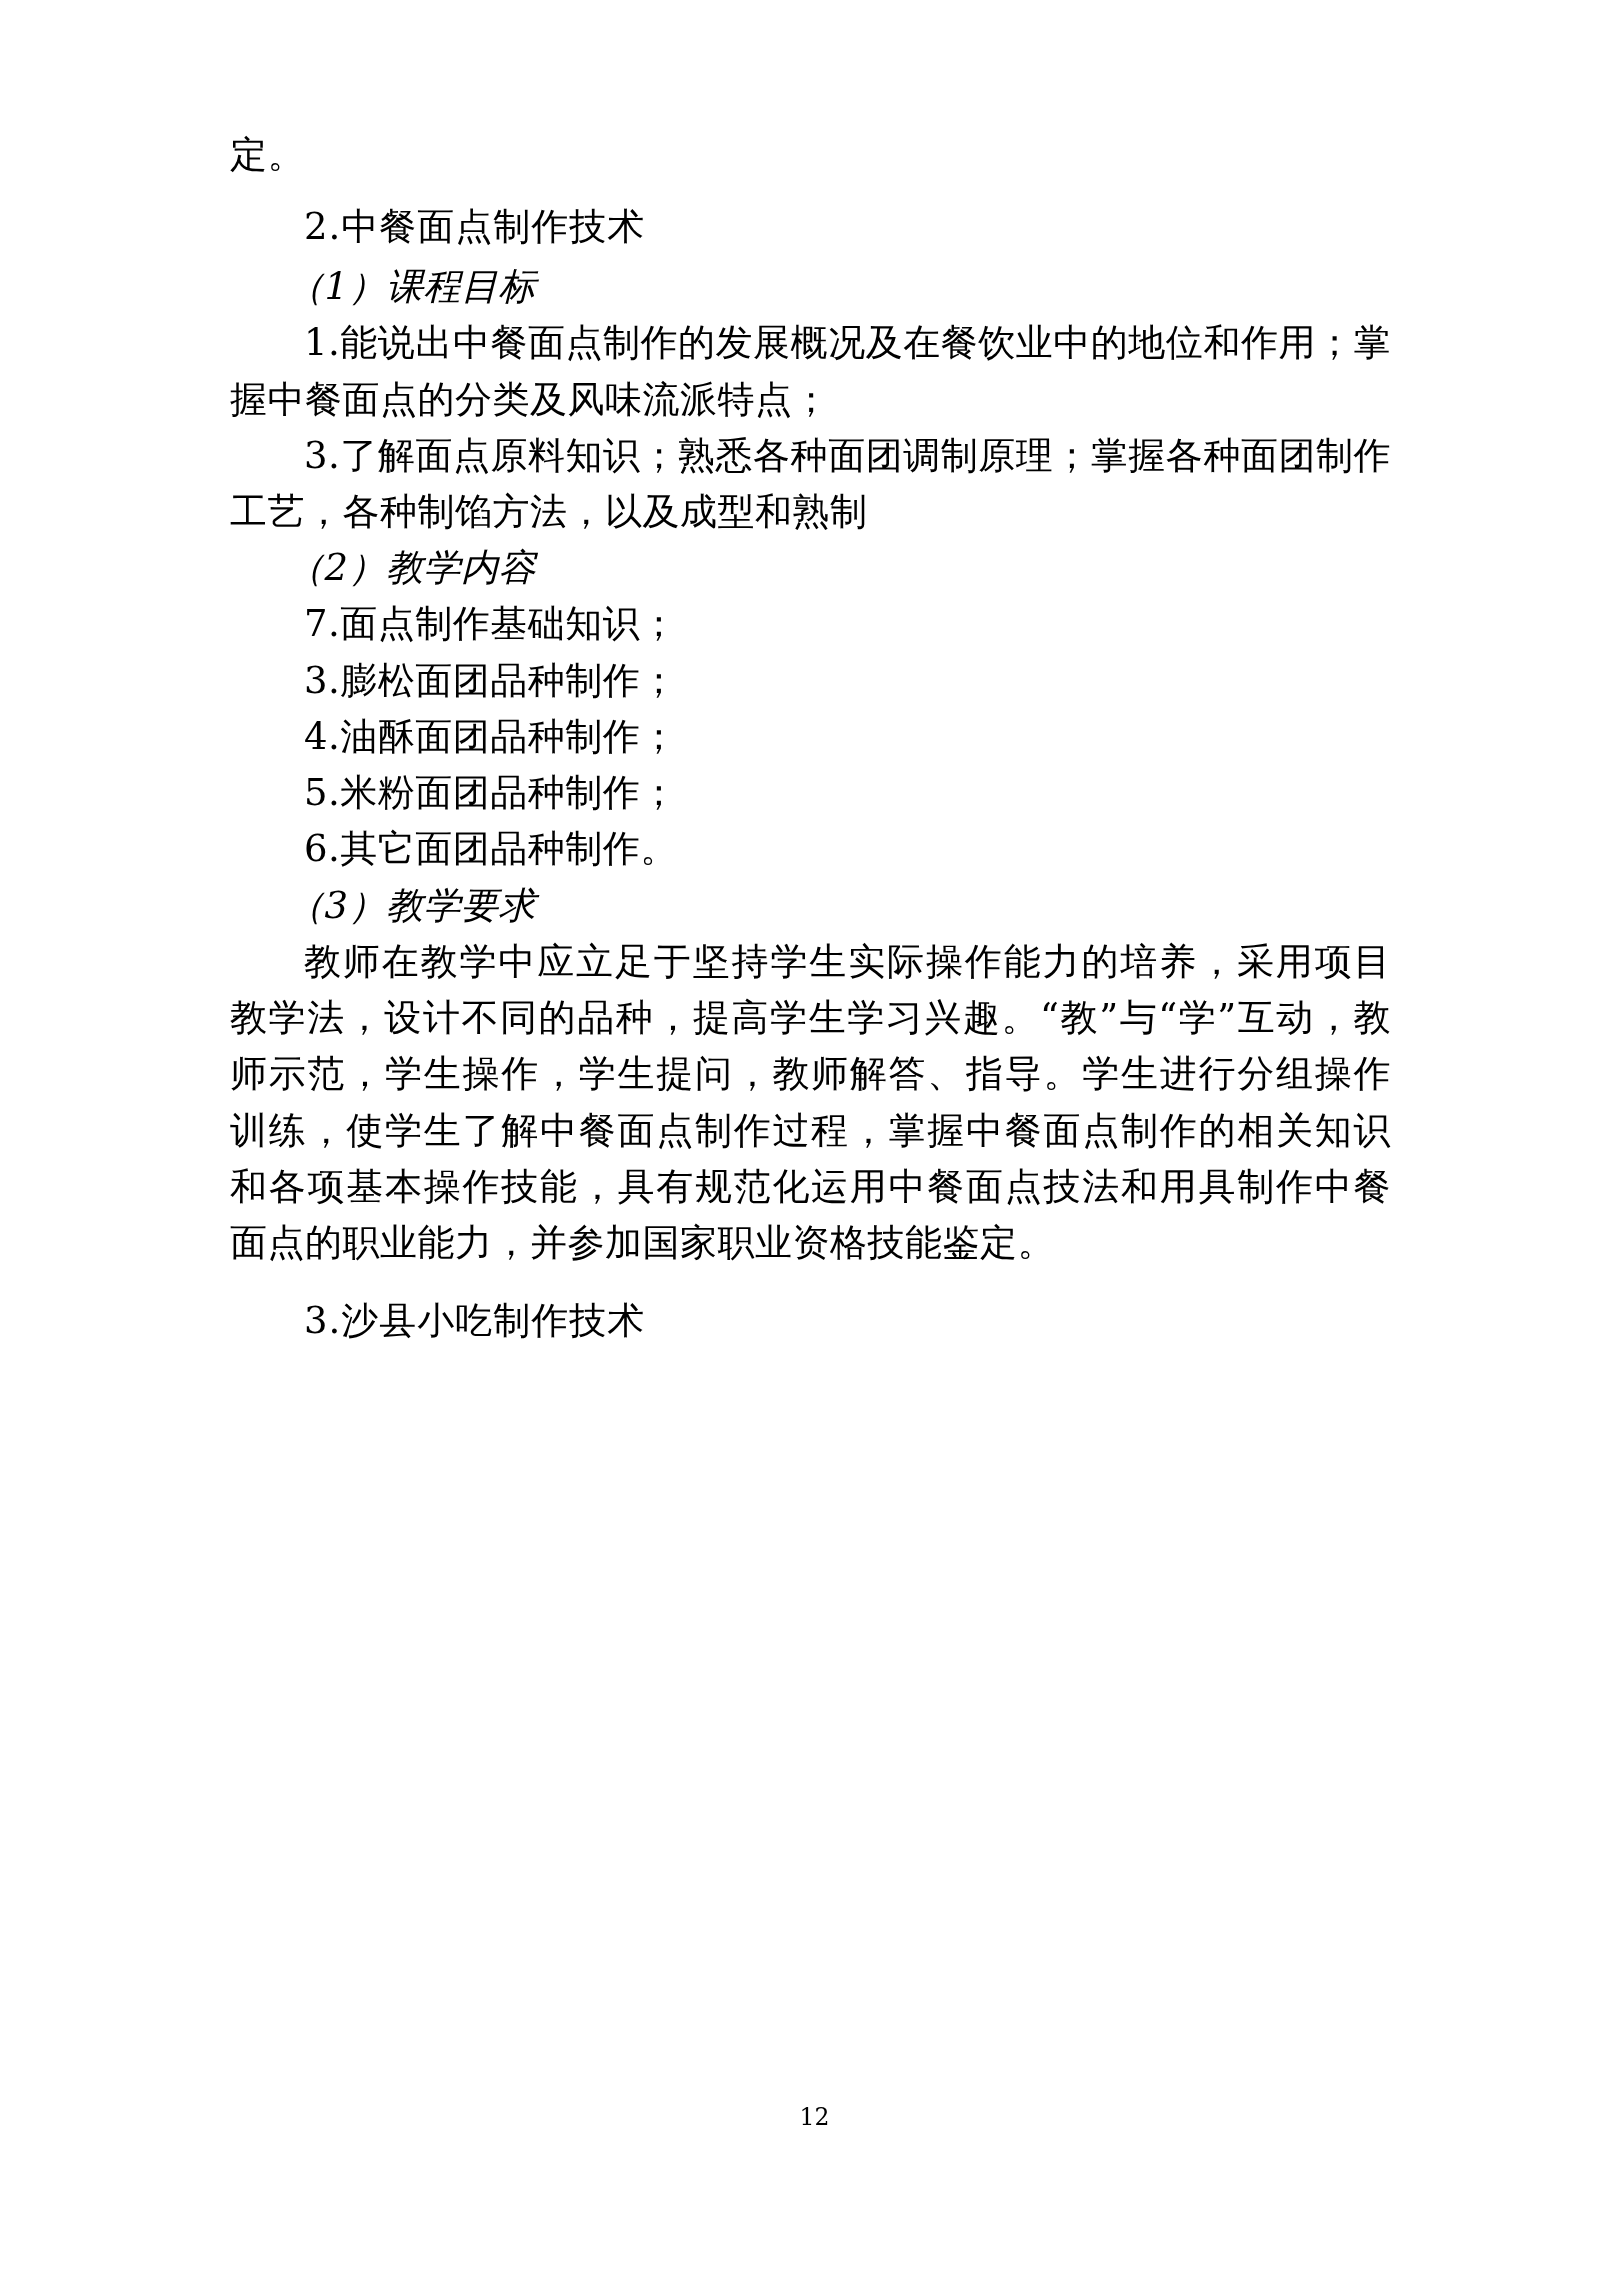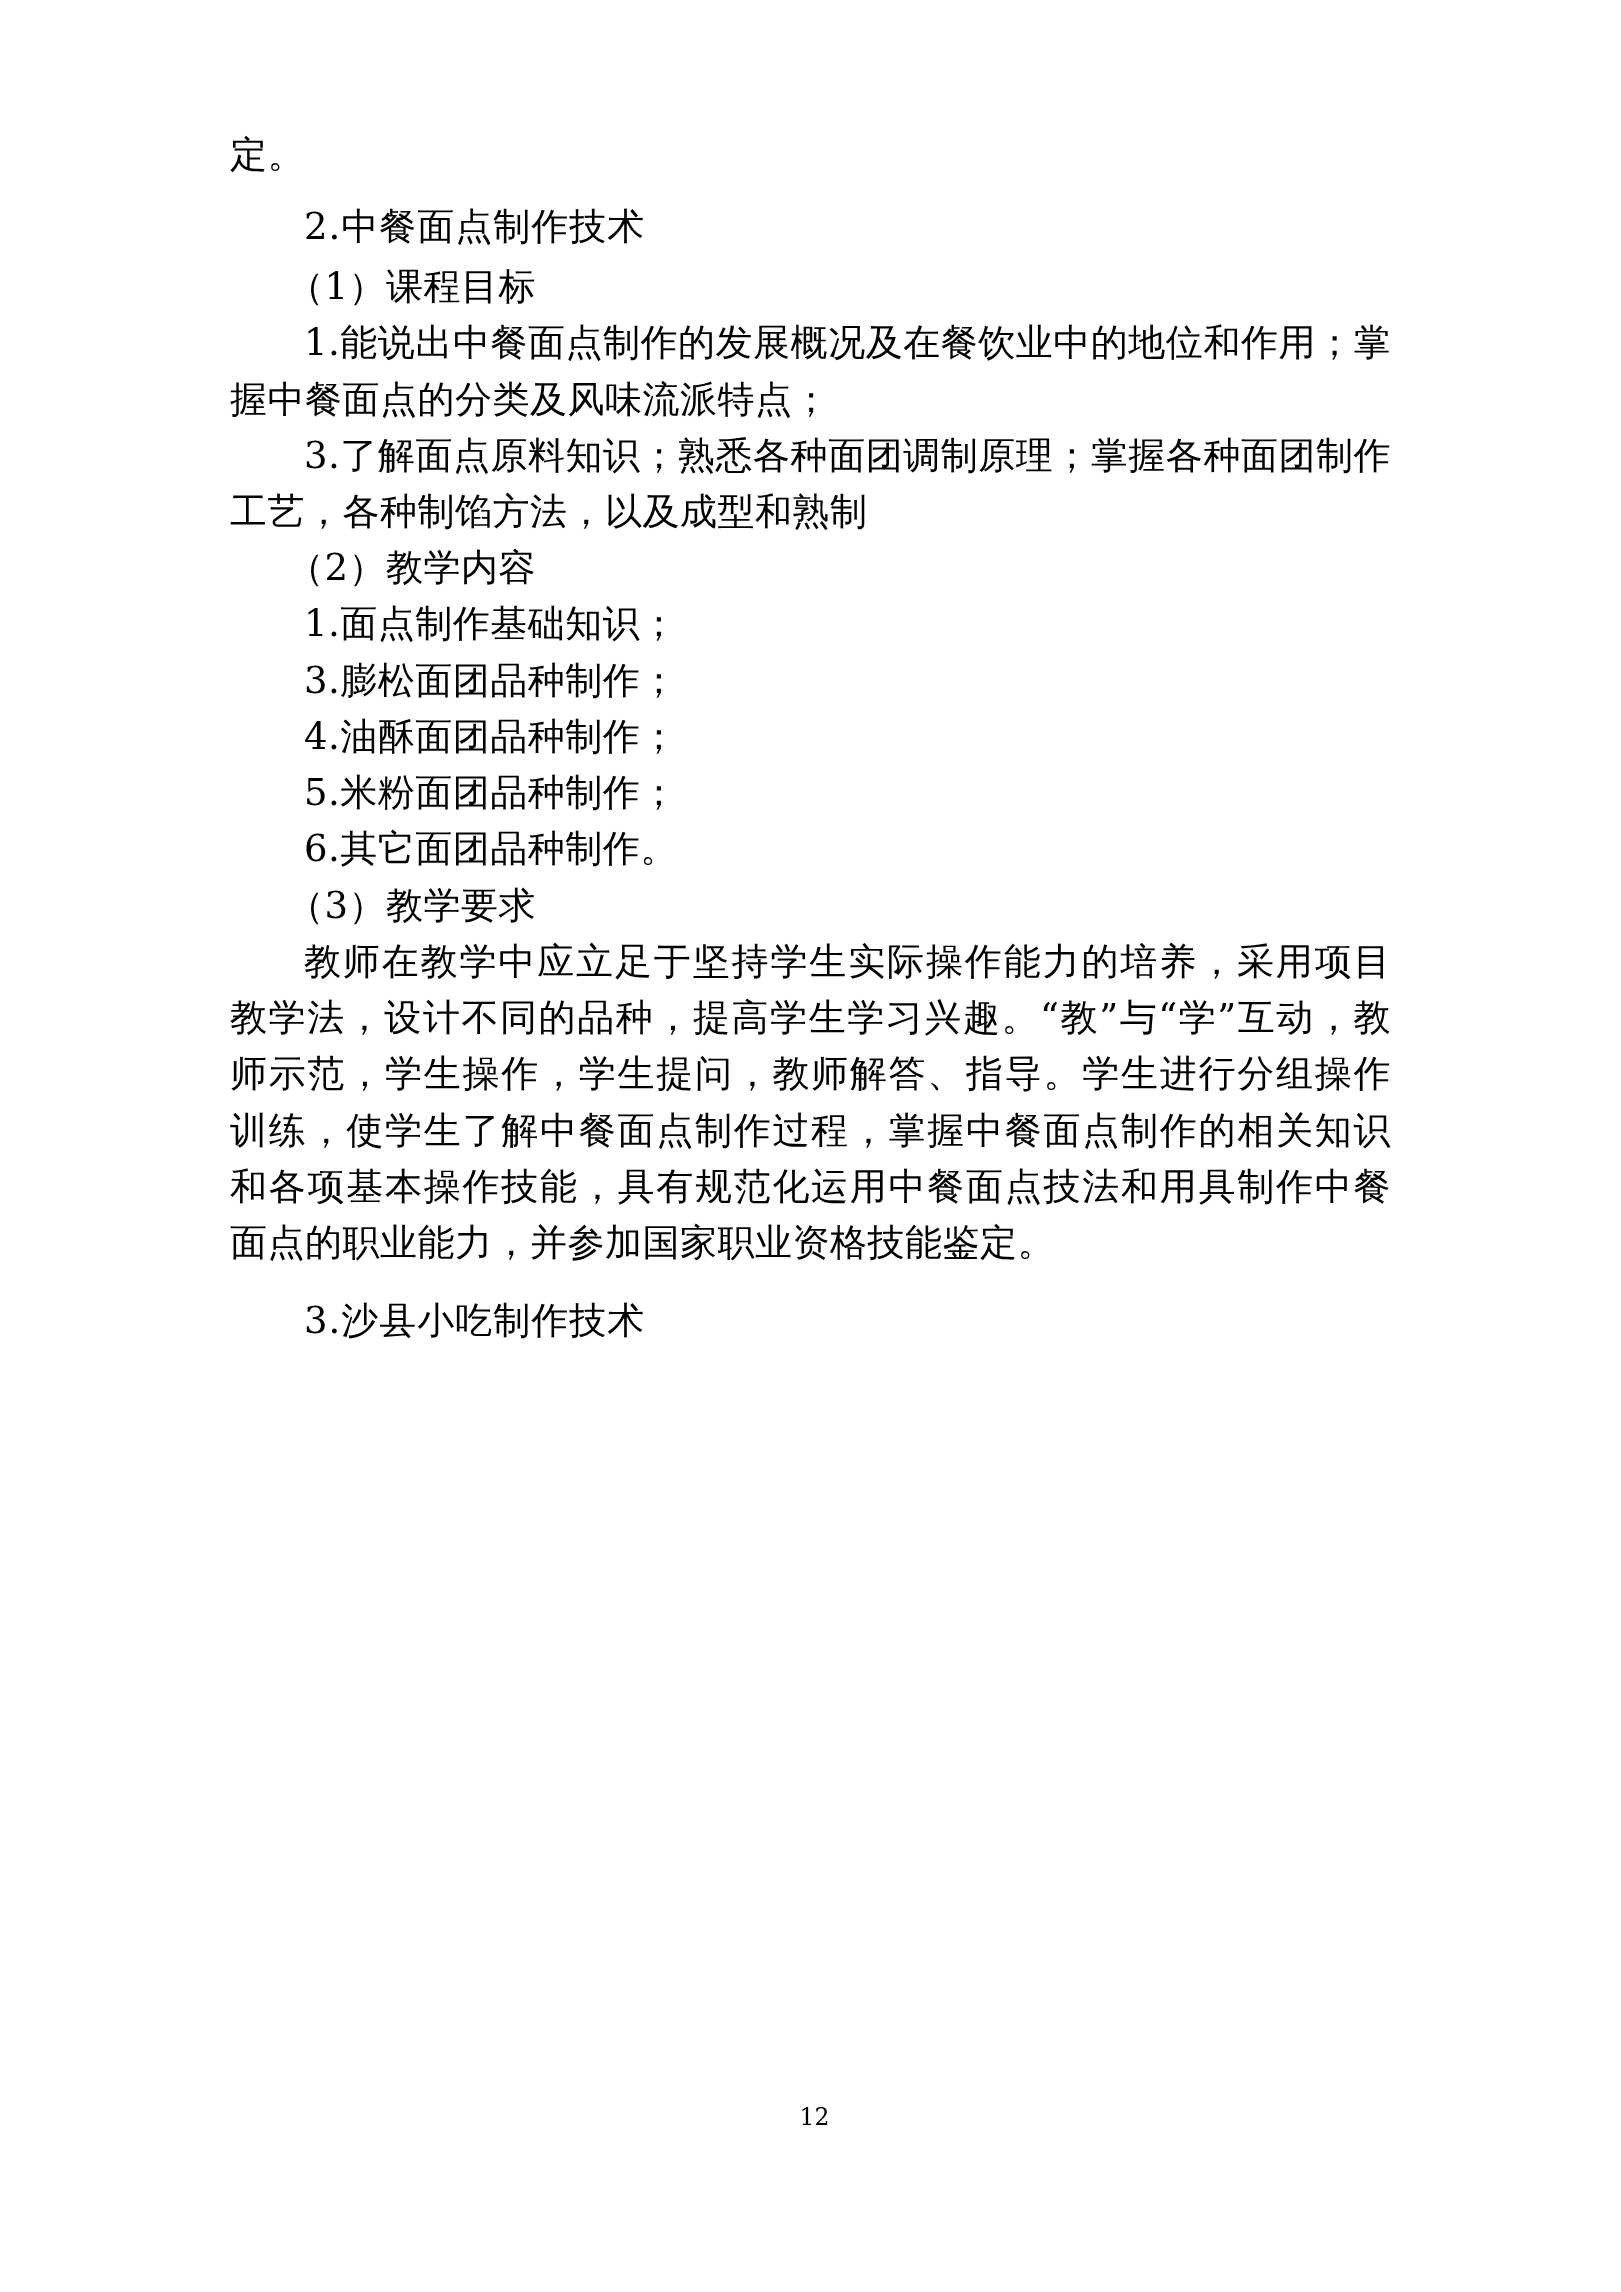--- a/index.html
+++ b/index.html
@@ -39,20 +39,21 @@
   }
   .p-head {
     font-weight: normal;
     text-indent: 74px;
     margin-top: 9.8px;
     margin-bottom: 3.9px;
     letter-spacing: 1px;
   }
   .p-sub {
     text-indent: 57px;
+    font-style: italic;
   }
   .p-item {
     text-indent: 74px;
   }
   .p-block {
     text-indent: 74px;
   }
   .spacer-sm { height: 5.9px; }
   .spacer-md { height: 11.8px; }
   .page-number {
@@ -79,21 +80,21 @@
 
     <p class="p-sub">（1）课程目标</p>
 
     <p class="p-block">1.能说出中餐面点制作的发展概况及在餐饮业中的地位和作用；掌握中餐面点的分类及风味流派特点；</p>
 
 
     <p class="p-block">3.了解面点原料知识；熟悉各种面团调制原理；掌握各种面团制作工艺，各种制馅方法，以及成型和熟制</p>
 
     <p class="p-sub">（2）教学内容</p>
 
-    <p class="p-item">1.面点制作基础知识；</p>
+    <p class="p-item">7.面点制作基础知识；</p>
 
 
     <p class="p-item">3.膨松面团品种制作；</p>
 
     <p class="p-item">4.油酥面团品种制作；</p>
 
     <p class="p-item">5.米粉面团品种制作；</p>
 
     <p class="p-item">6.其它面团品种制作。</p>
 

